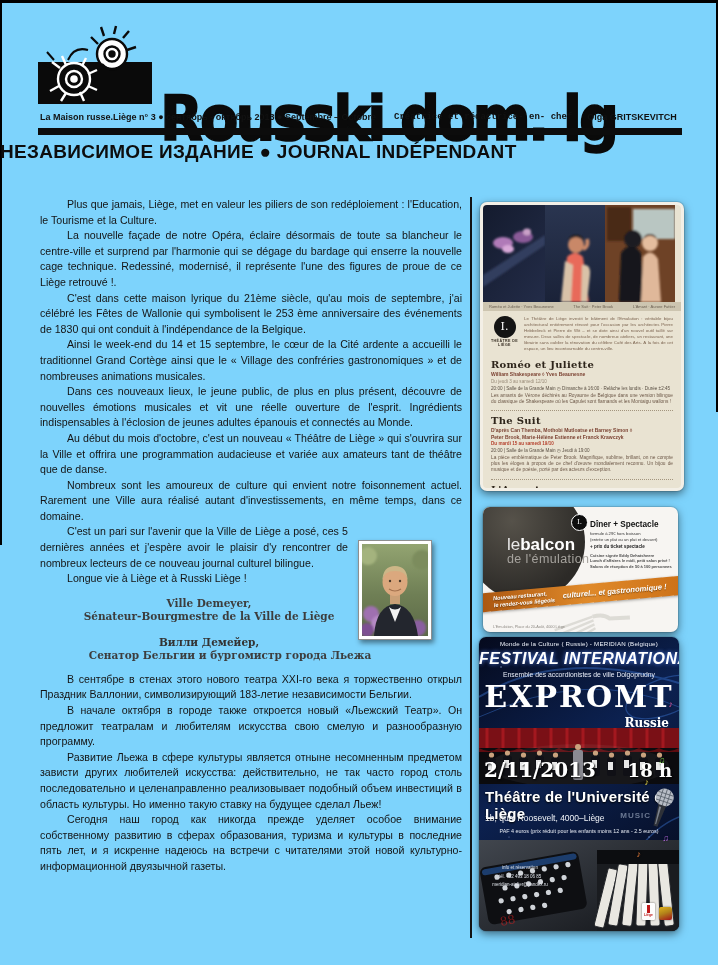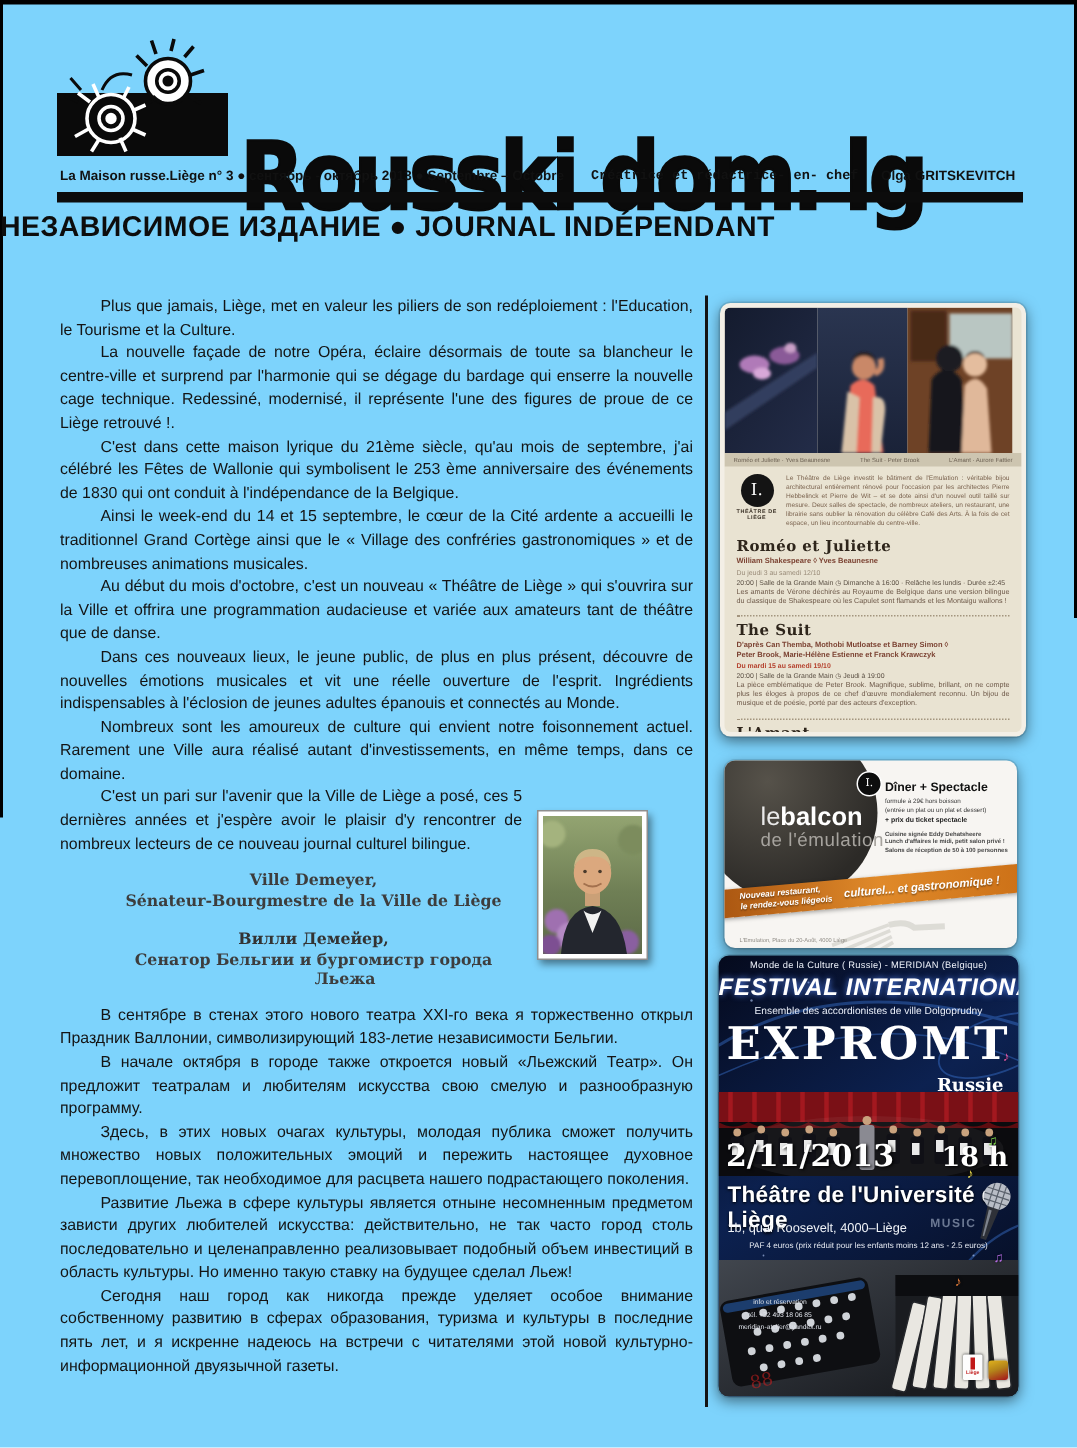--- a/index.html
+++ b/index.html
@@ -142,22 +142,22 @@
   </div>
   <div class="rule"></div>
   <div class="tagline">НЕЗАВИСИМОЕ ИЗДАНИЕ   ●   JOURNAL INDÉPENDANT</div>
 
   <div class="col-left">
     <section>
       <p>Plus que jamais, Liège, met en valeur les piliers de son redéploiement : l'Education, le Tourisme et la Culture.</p>
       <p>La nouvelle façade de notre Opéra, éclaire désormais de toute sa blancheur le centre-ville et surprend par l'harmonie qui se dégage du bardage qui enserre la nouvelle cage technique. Redessiné, modernisé, il représente l'une des figures de proue de ce Liège retrouvé !.</p>
       <p>C'est dans cette maison lyrique du 21ème siècle, qu'au mois de septembre, j'ai célébré les Fêtes de Wallonie qui symbolisent le 253 ème anniversaire des événements de 1830 qui ont conduit à l'indépendance de la Belgique.</p>
       <p>Ainsi le week-end du 14 et 15 septembre, le cœur de la Cité ardente a accueilli le traditionnel Grand Cortège ainsi que le « Village des confréries gastronomiques » et de nombreuses animations musicales.</p>
+      <p>Dans ces nouveaux lieux, le jeune public, de plus en plus présent, découvre de nouvelles émotions musicales et vit une réelle ouverture de l'esprit. Ingrédients indispensables à l'éclosion de jeunes adultes épanouis et connectés au Monde.</p>
       <p>Au début du mois d'octobre, c'est un nouveau « Théâtre de Liège » qui s'ouvrira sur la Ville et offrira une programmation audacieuse et variée aux amateurs tant de théâtre que de danse.</p>
-      <p>Dans ces nouveaux lieux, le jeune public, de plus en plus présent, découvre de nouvelles émotions musicales et vit une réelle ouverture de l'esprit. Ingrédients indispensables à l'éclosion de jeunes adultes épanouis et connectés au Monde.</p>
       <p>Nombreux sont les amoureux de culture qui envient notre foisonnement actuel. Rarement une Ville aura réalisé autant d'investissements, en même temps, dans ce domaine.</p>
 
       <div class="sig-zone">
         <figure class="portrait" style="margin-top:16px;">
           <svg width="66" height="92" viewBox="0 0 66 92">
             <defs>
               <linearGradient id="bgfol" x1="0" y1="0" x2="0" y2="1">
                 <stop offset="0" stop-color="#93a471"></stop>
                   <stop offset=".55" stop-color="#6f7f55"></stop>
                   <stop offset="1" stop-color="#5c6a47"></stop>
@@ -181,32 +181,32 @@
               <rect x="28" y="50" width="10" height="10" fill="#caa077"></rect>
               <ellipse cx="33" cy="38" rx="12.5" ry="14" fill="#dba87e"></ellipse>
               <path d="M20.5 36 Q21 22 33 22 Q45 22 45.5 36 Q44 27 33 27 Q22 27 20.5 36 Z" fill="#cdb687"></path>
               <path d="M27 45 q6 4 12 0" stroke="#a3714e" stroke-width="1.2" fill="none"></path>
               <circle cx="28" cy="37" r="1.2" fill="#4a3a2c"></circle>
                 <circle cx="38" cy="37" r="1.2" fill="#4a3a2c"></circle>
             </g>
           </svg>
         </figure>
         <p>C'est un pari sur l'avenir que la Ville de Liège a posé, ces 5 dernières années et j'espère avoir le plaisir d'y rencontrer de nombreux lecteurs de ce nouveau journal culturel bilingue.</p>
+        <p>Longue vie à Liège et à Russki Liège !</p>
         <div class="signature">
           <div>Ville Demeyer,</div>
           <div>Sénateur-Bourgmestre de la Ville de Liège</div>
           <div class="ru-sig">Вилли Демейер,</div>
           <div>Сенатор Бельгии и бургомистр города Льежа</div>
         </div>
       </div>
 
       <section class="article-ru">
         <p>В сентябре в стенах этого нового театра XXI-го века я торжественно открыл Праздник Валлонии, символизирующий 183-летие независимости Бельгии.</p>
         <p>В начале октября в городе также откроется новый «Льежский Театр». Он предложит театралам и любителям искусства свою смелую и разнообразную программу.</p>
-        <p>Здесь, в этих новых очагах культуры, молодая публика сможет получить множество новых положительных эмоций и пережить настоящее духовное перевоплощение, так необходимое для расцвета нашего подрастающего поколения.</p>
         <p>Развитие Льежа в сфере культуры является отныне несомненным предметом зависти других любителей искусства: действительно, не так часто город столь последовательно и целенаправленно реализовывает подобный объем инвестиций в область культуры. Но именно такую ставку на будущее сделал Льеж!</p>
         <p>Сегодня наш город как никогда прежде уделяет особое внимание собственному развитию в сферах образования, туризма и культуры в последние пять лет, и я искренне надеюсь на встречи с читателями этой новой культурно-информационной двуязычной газеты.</p>
 
       </section>
     </section>
   </div>
 
   <div class="divider"></div>
 
   <article class="poster p1">

